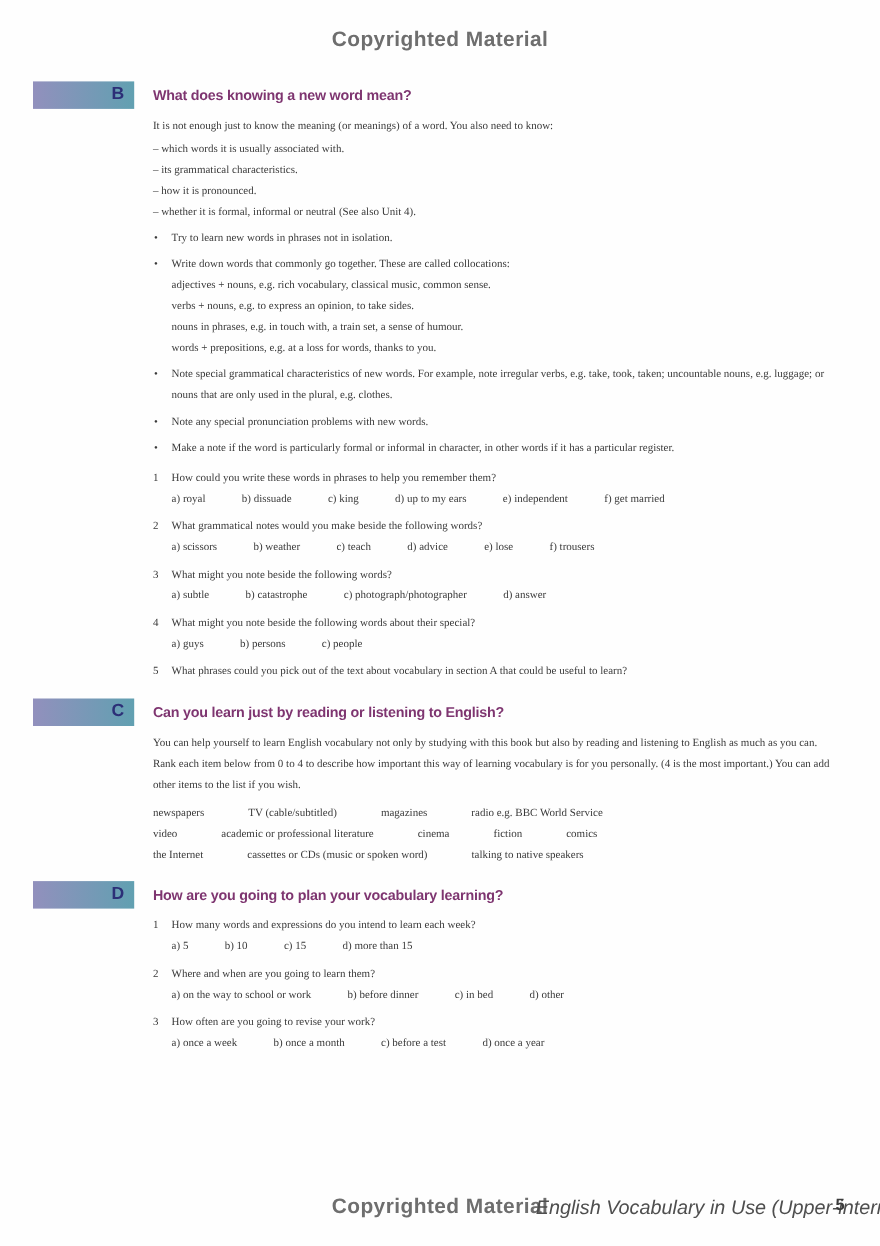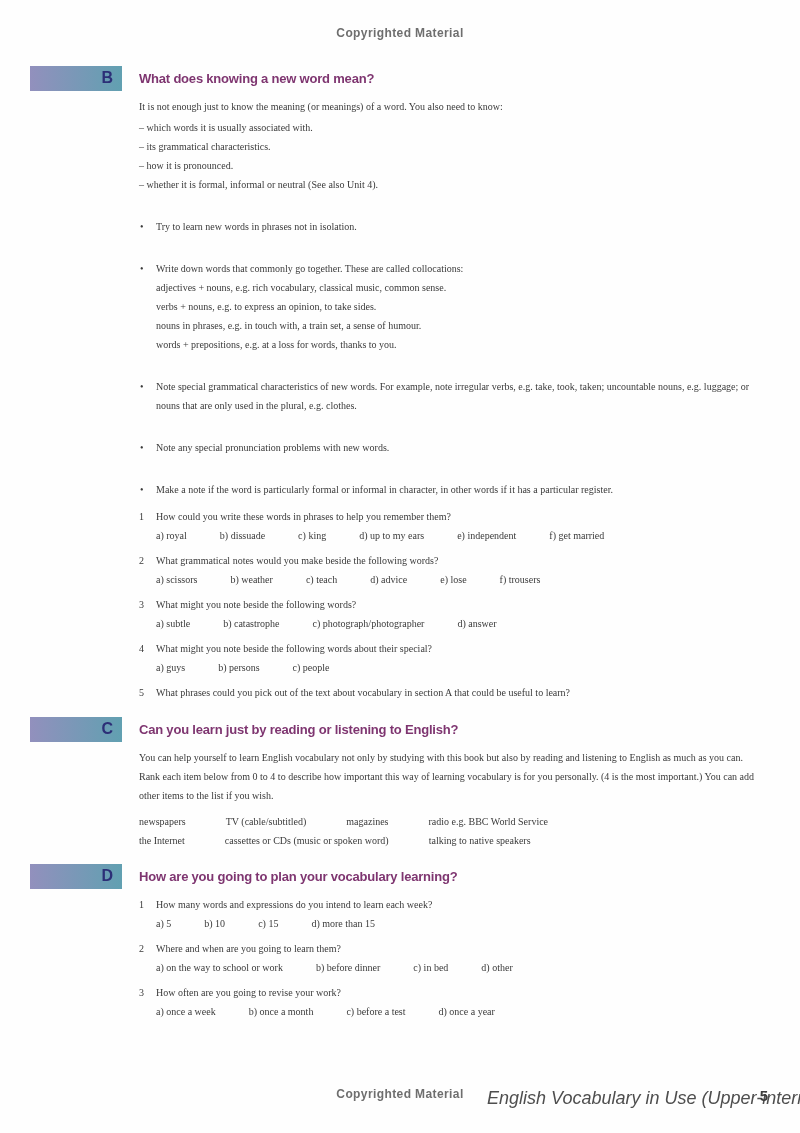--- a/index.html
+++ b/index.html
@@ -7,21 +7,21 @@
     width:800px;height:1133px;
     background:#fefefe;
     font-family:"Liberation Serif",serif;
     color:#3a3a3a;
     position:relative;
     overflow:hidden;
   }
   .wm{
     font-family:"Liberation Sans",sans-serif;
     font-weight:700;
-    font-size:12px;
+    font-size:19px;
     letter-spacing:.4px;
     color:var(--wm-color,#6e6e6e);
   }
   .wm-top{text-align:center;padding-top:26px;}
 
   .section{position:relative;}
   #section-b{margin-top:25px;}
   #section-c{margin-top:14px;}
   #section-d{margin-top:13px;}
 
@@ -40,21 +40,21 @@
     font-family:"Liberation Sans",sans-serif;font-weight:700;
     font-size:13px;color:var(--heading-color,#7e3570);
     margin:0 0 0 17px;letter-spacing:-.2px;white-space:nowrap;
   }
   .sbody{
     margin-left:139px;width:625px;
     font-size:10px;line-height:19px;
   }
   .intro{margin-top:6px;}
   .dash-list{margin-top:2px;}
-  .bullet{position:relative;padding-left:17px;margin-top:23px;}
+  .bullet{position:relative;padding-left:17px;margin-top:5px;}
   .bullet::before{content:"\2022";position:absolute;left:1px;top:0;color:#3a3a3a;}
   .qlist{margin-top:8px;}
   .question{display:flex;margin-top:6px;}
   .qnum{width:17px;flex:none;}
   .qbody{flex:1;}
   .opt{display:inline-block;margin-right:33px;white-space:nowrap;}
   .media-list{margin-top:7px;}
   .media-row span{display:inline-block;margin-right:40px;white-space:nowrap;}
 
   .footer{position:absolute;left:0;top:1087px;width:800px;height:24px;}
@@ -154,20 +154,21 @@
   <div class="shead">
     <div class="sbar">
       <span class="sletter">C</span>
     </div>
     <h2 class="stitle">Can you learn just by reading or listening to English?</h2>
   </div>
   <div class="sbody">
     <div class="intro">You can help yourself to learn English vocabulary not only by studying with this book but also by reading and listening to English as much as you can. Rank each item below from 0 to 4 to describe how important this way of learning vocabulary is for you personally. (4 is the most important.) You can add other items to the list if you wish.</div>
     <div class="media-list">
         <div class="media-row"><span>newspapers</span><span>TV (cable/subtitled)</span><span>magazines</span><span>radio e.g. BBC World Service</span></div>
+        <div class="media-row"><span>video</span><span>academic or professional literature</span><span>cinema</span><span>fiction</span><span>comics</span></div>
         <div class="media-row"><span>the Internet</span><span>cassettes or CDs (music or spoken word)</span><span>talking to native speakers</span></div>
       </div>
   </div>
 </div>
 
 <div class="section" id="section-d">
   <div class="shead">
     <div class="sbar">
       <span class="sletter">D</span>
     </div>

